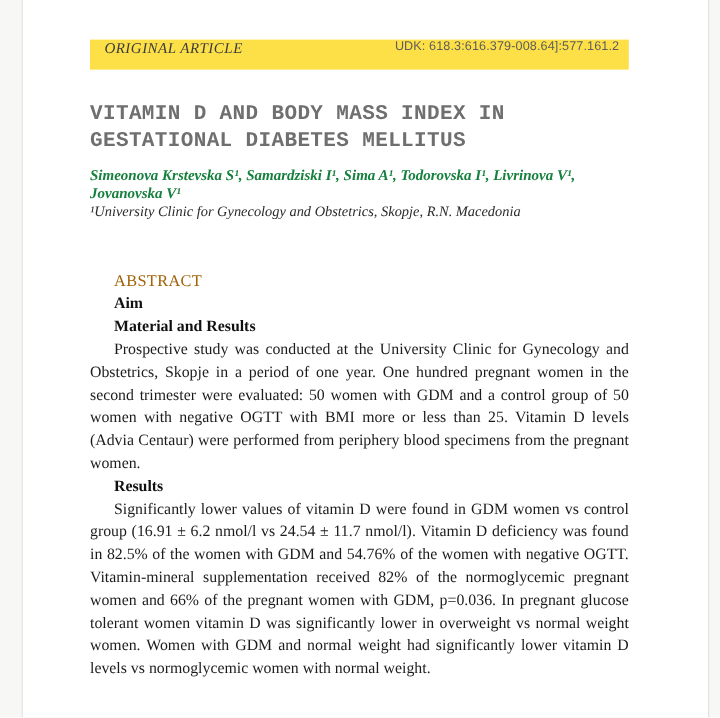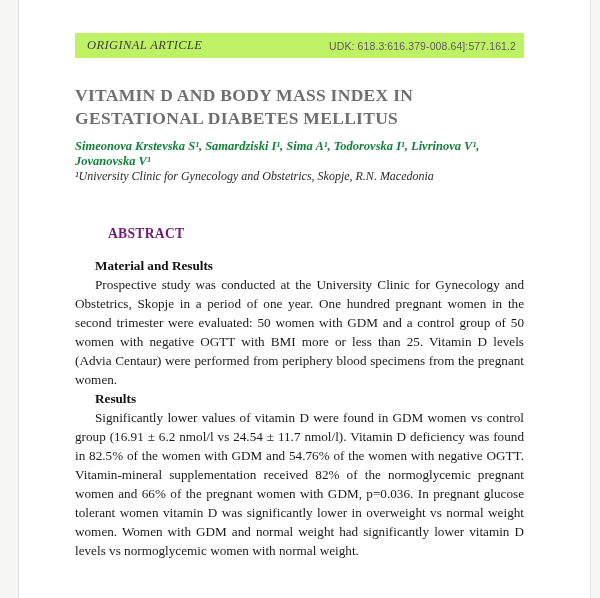--- a/index.html
+++ b/index.html
@@ -26,24 +26,23 @@
     box-sizing: border-box;
   }
   .content {
     position: relative;
     margin-left: 56px;
     width: 449px;
   }
   .header-bar {
     margin-top: 33px;
     height: 25px;
-    background: #bef264;
+    background: #fde047;
     display: flex;
     justify-content: space-between;
-    align-items: center;
     padding: 0 8px 0 12px;
     box-sizing: border-box;
   }
   .article-type {
     font-style: italic;
     font-size: 12.5px;
     letter-spacing: 0.4px;
     color: #3d3d3d;
   }
   .udk {
@@ -53,20 +52,21 @@
     letter-spacing: 0.1px;
     padding-left: 12px;
   }
   .title {
     margin: 26px 0 0 0;
     font-size: 17.5px;
     font-weight: bold;
     line-height: 23px;
     letter-spacing: 0.3px;
     color: #6f6f6f;
+    font-family: Liberation Mono, monospace;
   }
   .authors {
     margin-top: 9px;
     font-size: 12.5px;
     font-weight: bold;
     font-style: italic;
     color: #15803d;
     line-height: 15px;
   }
   .affiliation {
@@ -75,26 +75,26 @@
     color: #2a2a2a;
     line-height: 15px;
   }
   .abstract {
     margin-top: 40px;
     font-size: 13.2px;
     line-height: 19px;
     color: #1b1b1b;
   }
   .abstract-heading {
-    margin: 13px;
+    margin: 0;
     font-size: 13.6px;
-    font-weight: bold;
+    font-weight: normal;
     text-indent: 20px;
     letter-spacing: 0.3px;
-    color: #701a75;
+    color: #a16207;
   }
   .section-heading {
     margin: 0;
     font-size: 13.2px;
     font-weight: bold;
     text-indent: 20px;
     color: #111111;
   }
   .abstract p {
     margin: 0;
@@ -115,20 +115,21 @@
 
     <h1 class="title">VITAMIN D AND BODY MASS INDEX IN GESTATIONAL DIABETES MELLITUS</h1>
 
     <div class="authors">Simeonova Krstevska S¹, Samardziski I¹, Sima A¹, Todorovska I¹, Livrinova V¹, Jovanovska V¹</div>
 
     <div class="affiliation">¹University Clinic for Gynecology and Obstetrics, Skopje, R.N. Macedonia</div>
 
     <div class="abstract">
       <h2 class="abstract-heading">ABSTRACT</h2>
 
+      <h3 class="section-heading">Aim</h3>
 
       <h3 class="section-heading">Material and Results</h3>
       <p>Prospective study was conducted at the University Clinic for Gynecology and Obstetrics, Skopje in a period of one year. One hundred pregnant women in the second trimester were evaluated: 50 women with GDM and a control group of 50 women with negative OGTT with BMI more or less than 25. Vitamin D levels (Advia Centaur) were performed from periphery blood specimens from the pregnant women.</p>
 
       <h3 class="section-heading">Results</h3>
       <p>Significantly lower values of vitamin D were found in GDM women vs control group (16.91 ± 6.2 nmol/l vs 24.54 ± 11.7 nmol/l). Vitamin D deficiency was found in 82.5% of the women with GDM and 54.76% of the women with negative OGTT. Vitamin-mineral supplementation received 82% of the normoglycemic pregnant women and 66% of the pregnant women with GDM, p=0.036. In pregnant glucose tolerant women vitamin D was significantly lower in overweight vs normal weight women. Women with GDM and normal weight had significantly lower vitamin D levels vs normoglycemic women with normal weight.</p>
     </div>
 
   </div>
 </div>

